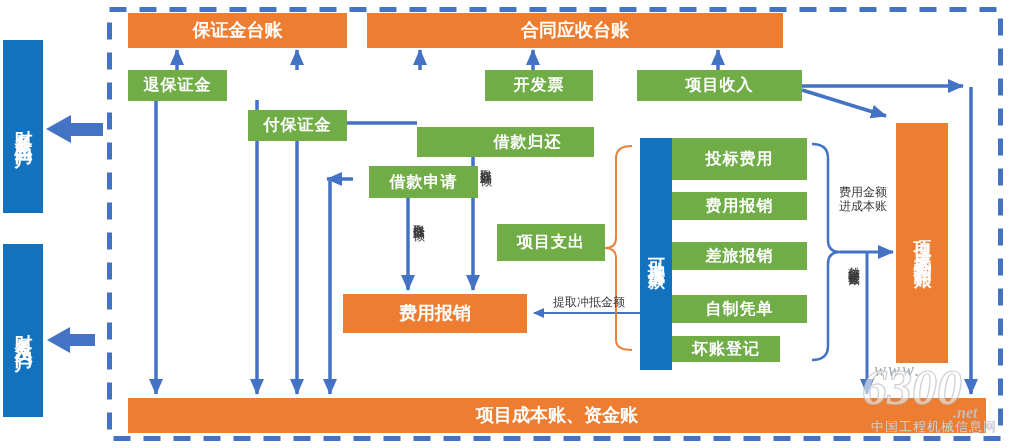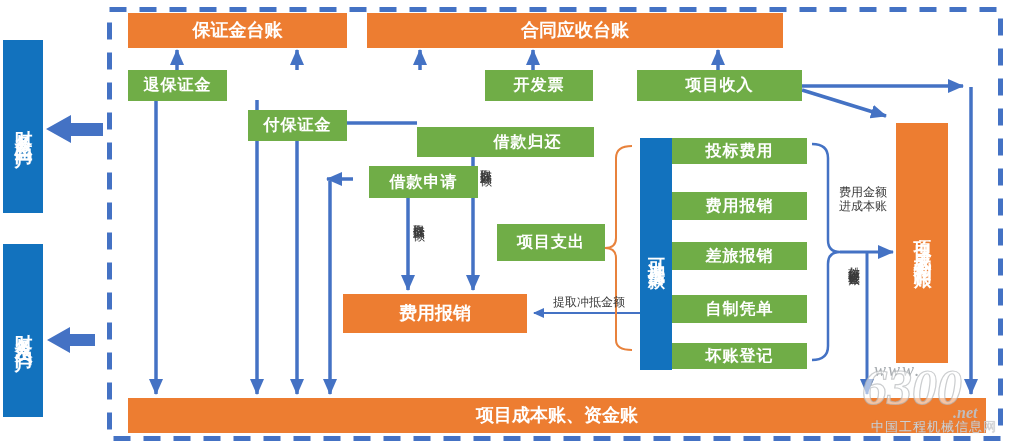--- a/index.html
+++ b/index.html
@@ -91,25 +91,25 @@
   <div class="node green f16" style="left:248px;top:70px;width:99px;height:31px;margin-top:40px;">付保证金</div>
   <div class="node green f16" style="left:485px;top:70px;width:108px;height:31px;">开发票</div>
   <div class="node green f16" style="left:637px;top:70px;width:165px;height:31px;">项目收入</div>
   <div class="node green f16" style="left:417px;top:127px;width:133px;height:30px;padding-left:44px;">借款归还</div>
   <div class="node green f16" style="left:369px;top:166px;width:109px;height:32px;">借款申请</div>
   <div class="node green f16" style="left:497px;top:224px;width:108px;height:37px;">项目支出</div>
 
   <div class="node orange f18" style="left:343px;top:294px;width:184px;height:39px;">费用报销</div>
 
   <div class="node blue vert" style="left:640px;top:138px;width:32px;height:232px;font-size:17px;letter-spacing:4px;">可冲抵借款</div>
-  <div class="node green f16" style="left:672px;top:138px;width:135px;height:26px;">投标费用</div>
+  <div class="node green f16" style="left:672px;top:138px;width:135px;height:42px;">投标费用</div>
   <div class="node green f16" style="left:672px;top:192px;width:135px;height:28px;">费用报销</div>
   <div class="node green f16" style="left:672px;top:242px;width:135px;height:28px;">差旅报销</div>
   <div class="node green f16" style="left:672px;top:295px;width:135px;height:28px;">自制凭单</div>
-  <div class="node green f16" style="left:672px;top:343px;width:135px;height:26px;">坏账登记</div>
+  <div class="node green f16" style="left:672px;top:336px;width:108px;height:26px;">坏账登记</div>
 
   <div class="node orange vert f18" style="left:896px;top:123px;width:52px;height:240px;letter-spacing:5px;">项目成本利润账</div>
 
   <div class="node orange f18" style="left:128px;top:398px;width:858px;height:35px;">项目成本账、资金账</div>
 
   <div class="lbl lblv" style="left:479px;top:160px;height:64px;">提取还款额</div>
   <div class="lbl lblv" style="left:412px;top:215px;height:64px;">提取借款额</div>
   <div class="lbl" style="left:545px;top:296px;width:88px;text-align:center;">提取冲抵金额</div>
   <div class="lbl" style="left:839px;top:185px;width:56px;line-height:14px;">费用金额
 进成本账</div>

